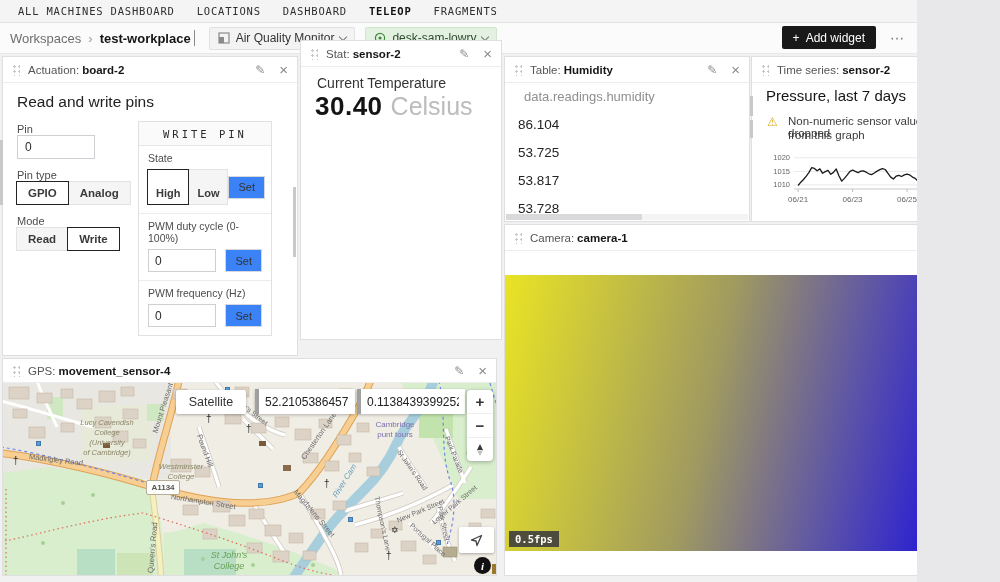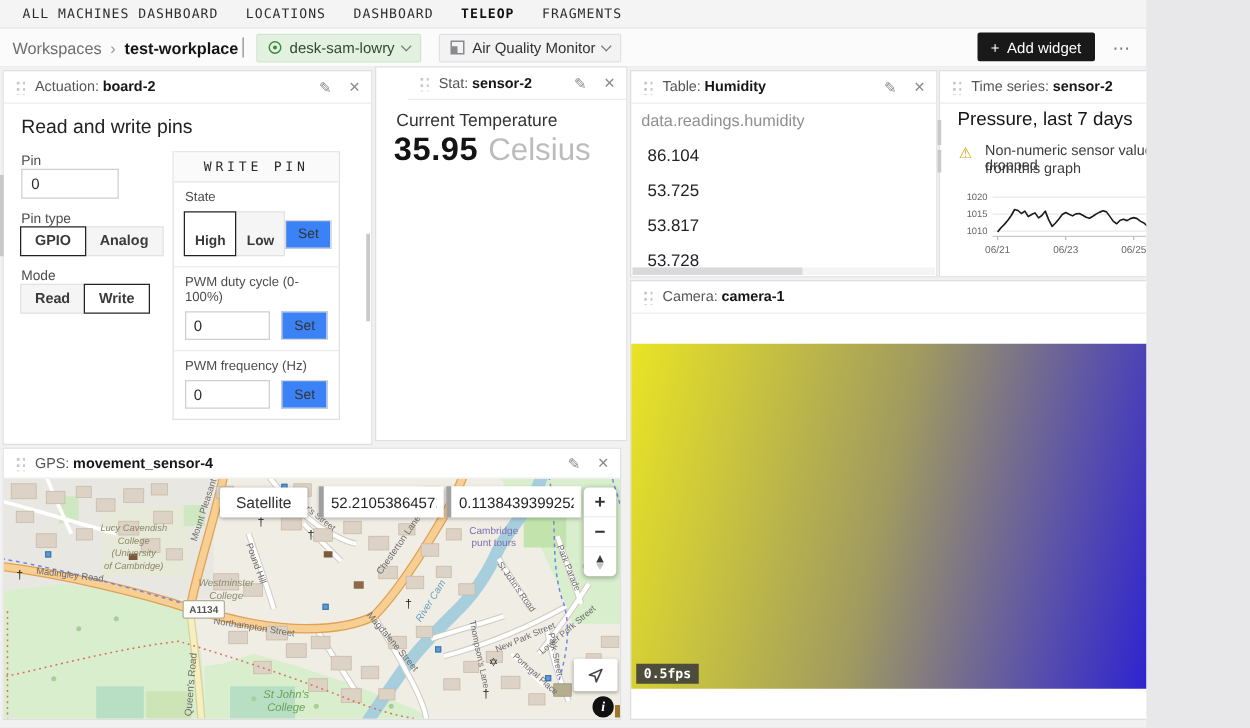--- a/index.html
+++ b/index.html
@@ -61,21 +61,21 @@
           border:1px solid #e3e3e6;color:#3a3a3a;margin-left:-1px;cursor:pointer;font-family:"Liberation Sans",sans-serif;}
   .wp-seg .segbtn.sel{background:#fff;border:1px solid #232323;z-index:1;position:relative;}
   .wp-inp{border:1px solid #cfcfd3;font-size:12px;color:#2a2a2a;width:68px;height:23px;padding:0 6px;
           box-sizing:border-box;font-family:"Liberation Sans",sans-serif;}
   
   .stat-label{position:absolute;left:16px;top:34px;font-size:14px;color:#333;}
   .stat-row{position:absolute;left:14px;top:50px;display:flex;align-items:baseline;gap:8px;}
   .stat-value{font-size:26px;font-weight:700;color:#141414;letter-spacing:.5px;}
   .stat-unit{font-size:25px;color:#bcbcbe;}
   
-  .tbl-col{position:absolute;left:8px;top:32px;font-size:13px;color:#8f8f91;}
+  .tbl-col{position:absolute;left:19px;top:32px;font-size:13px;color:#8f8f91;}
   .tbl-cell{position:absolute;left:13px;font-size:13.5px;color:#232323;}
   .hscroll{position:absolute;left:1px;right:1px;bottom:1px;height:6px;background:#f4f4f5;}
   .hscroll .thumb{width:56%;height:6px;background:#d9d9db;}
   
   .ts-heading{position:absolute;left:14px;top:30px;font-size:15px;color:#141414;}
   .warn-icon{position:absolute;left:15px;top:58px;color:#d9a514;font-size:12px;}
   .warn-l1{position:absolute;left:36px;top:58px;font-size:11.5px;color:#3c3c3c;}
   .warn-l2{position:absolute;left:36px;top:72px;font-size:11.5px;color:#3c3c3c;}
   .warn-close{position:absolute;right:12px;top:58px;color:#8a8a8a;font-size:13px;cursor:pointer;}
   
@@ -124,35 +124,35 @@
     <span class="nav-item active">TELEOP</span>
     <span class="nav-item">FRAGMENTS</span>
   </div>
 
   <div class="crumbbar">
     <span class="crumb-root">Workspaces</span>
     <span class="crumb-sep">›</span>
     <span class="crumb-cur">test-workplace</span>
     <span class="caret"></span>
 
+    <div class="sel-btn frag-btn">
+      <svg width="12" height="12" viewBox="0 0 12 12">
+        <rect x="1" y="1" width="10" height="10" fill="none" stroke="#8a8a8c" stroke-width="1.2"></rect>
+        <rect x="1" y="5" width="5" height="6" fill="#8a8a8c"></rect>
+      </svg>
+      <span>Air Quality Monitor</span>
+      <span class="chev"></span>
+    </div>
+
     <div class="sel-btn mach-btn">
       <svg width="12" height="12" viewBox="0 0 12 12">
         <circle cx="6" cy="6" r="4.6" fill="none" stroke="#3d8a3d" stroke-width="1.2"></circle>
         <circle cx="6" cy="6" r="1.6" fill="#3d8a3d"></circle>
       </svg>
       <span>desk-sam-lowry</span>
-      <span class="chev"></span>
-    </div>
-
-    <div class="sel-btn frag-btn">
-      <svg width="12" height="12" viewBox="0 0 12 12">
-        <rect x="1" y="1" width="10" height="10" fill="none" stroke="#8a8a8c" stroke-width="1.2"></rect>
-        <rect x="1" y="5" width="5" height="6" fill="#8a8a8c"></rect>
-      </svg>
-      <span>Air Quality Monitor</span>
       <span class="chev"></span>
     </div>
   </div>
 
   <div class="toolbar-right">
     <div class="add-widget">
       <span>+</span>
       <span>Add widget</span>
     </div>
     <span class="more-btn">⋯</span>
@@ -207,32 +207,32 @@
         <span class="wp-lbl"><span>PWM frequency</span> <span class="hint">(Hz)</span></span>
         <div class="wp-row">
           <input class="wp-inp" readonly="" value="0" style="">
           <button class="setbtn">Set</button>
         </div>
       </div>
     </div>
     <div class="vthumb" style="right:1px;top:130px;height:70px;"></div>
   </div>
 
-  <div class="widget" style="left:300px;top:53px;width:202px;height:300px;padding-left:25px;">
+  <div class="widget" style="left:300px;top:40px;width:202px;height:300px;">
     <div class="whead">
       <span class="dots"></span>
       <span class="wtitle"><span>Stat:</span><span class="wname">sensor-2</span></span>
       <span class="hicons">
         <span class="icon-edit">✎</span>
         <span class="icon-close">×</span>
       </span>
     </div>
     <div class="stat-label">Current Temperature</div>
     <div class="stat-row">
-      <span class="stat-value">35.95</span>
+      <span class="stat-value">30.40</span>
       <span class="stat-unit">Celsius</span>
     </div>
   </div>
 
   <div class="widget" style="left:504px;top:56px;width:246px;height:166px;">
     <div class="whead">
       <span class="dots"></span>
       <span class="wtitle"><span>Table:</span><span class="wname">Humidity</span></span>
       <span class="hicons">
         <span class="icon-edit">✎</span>

